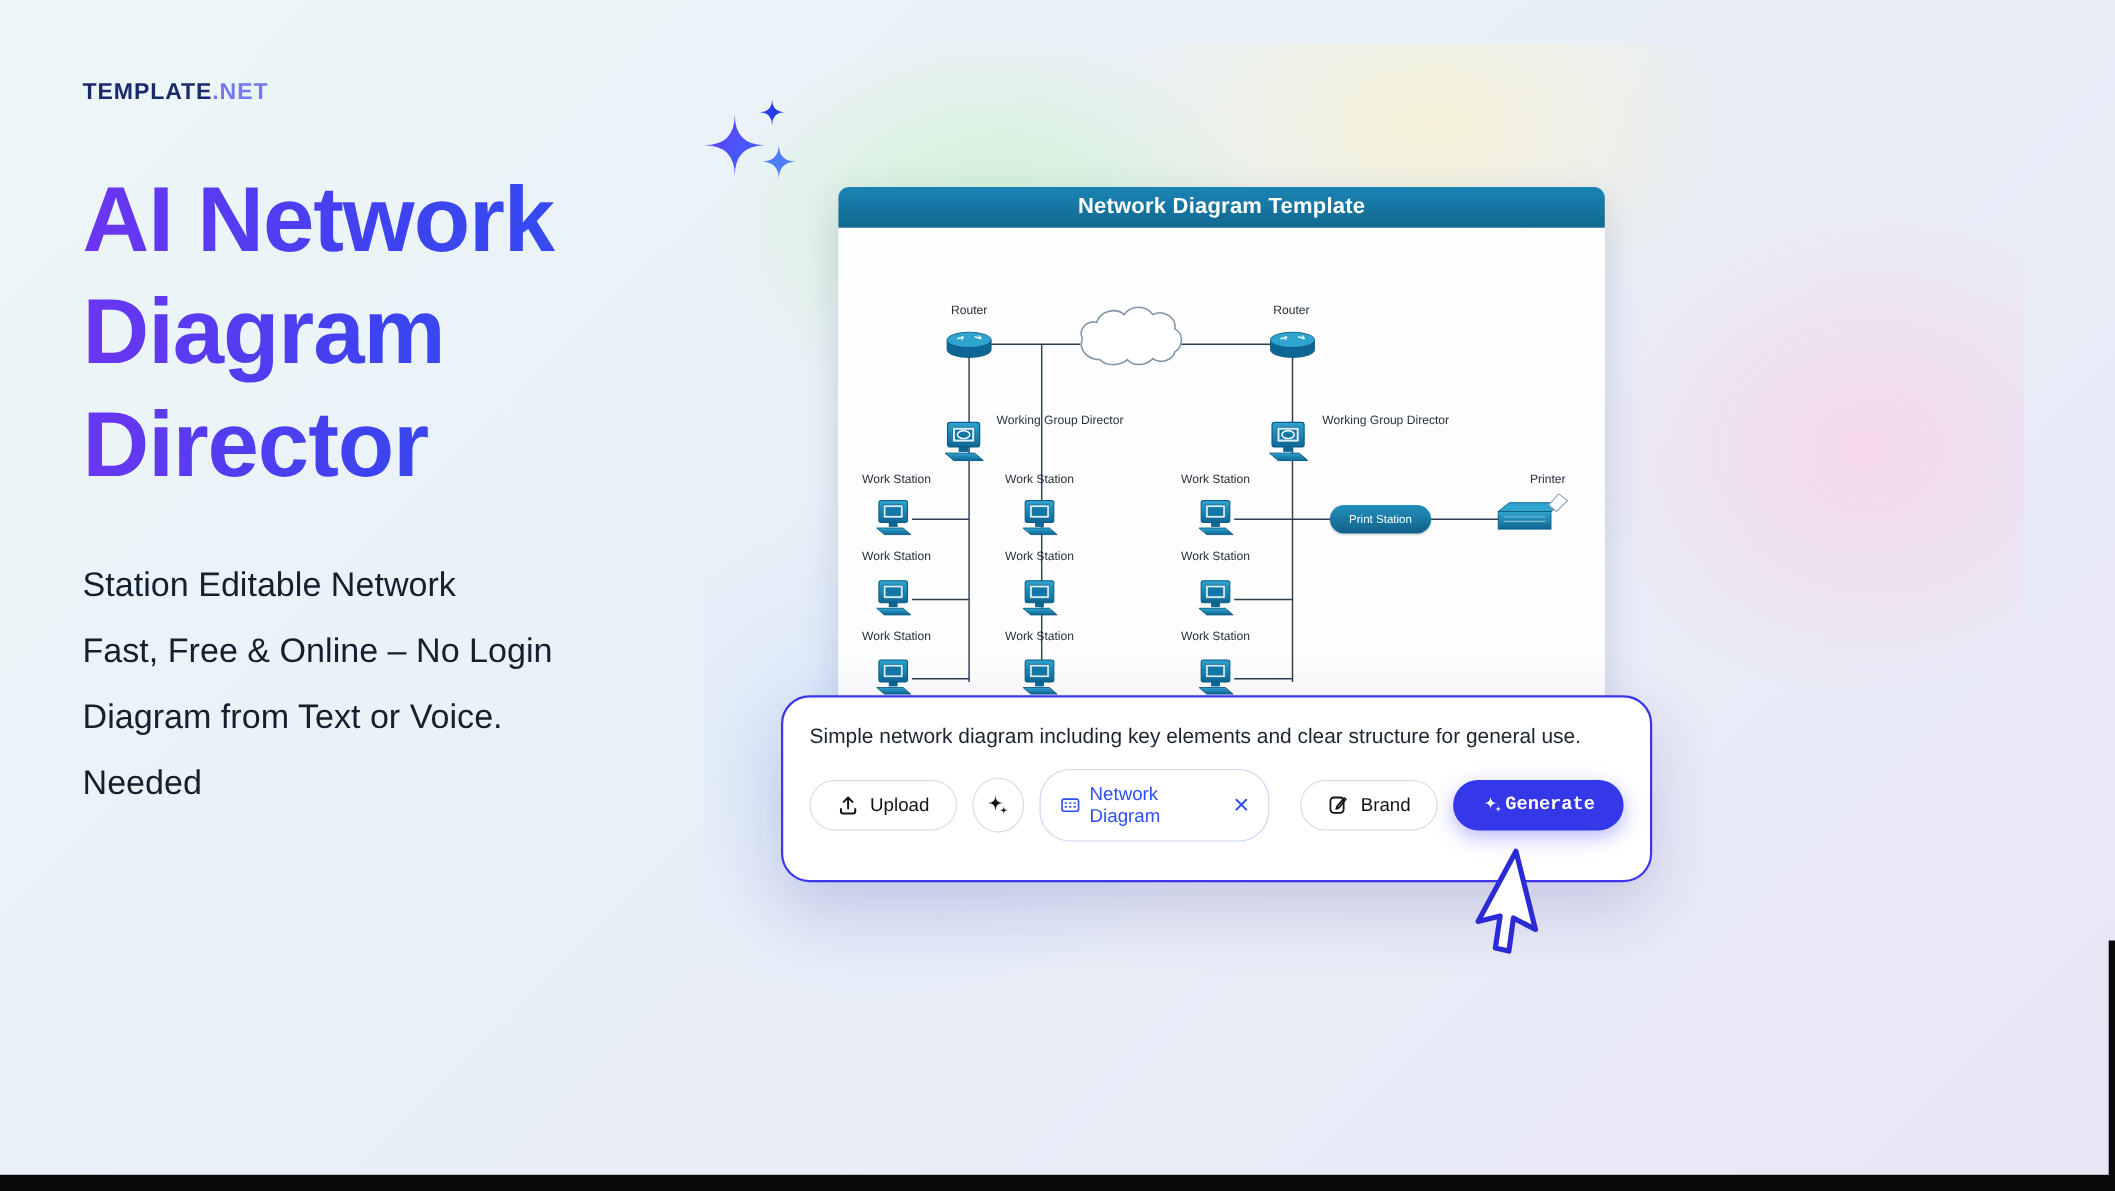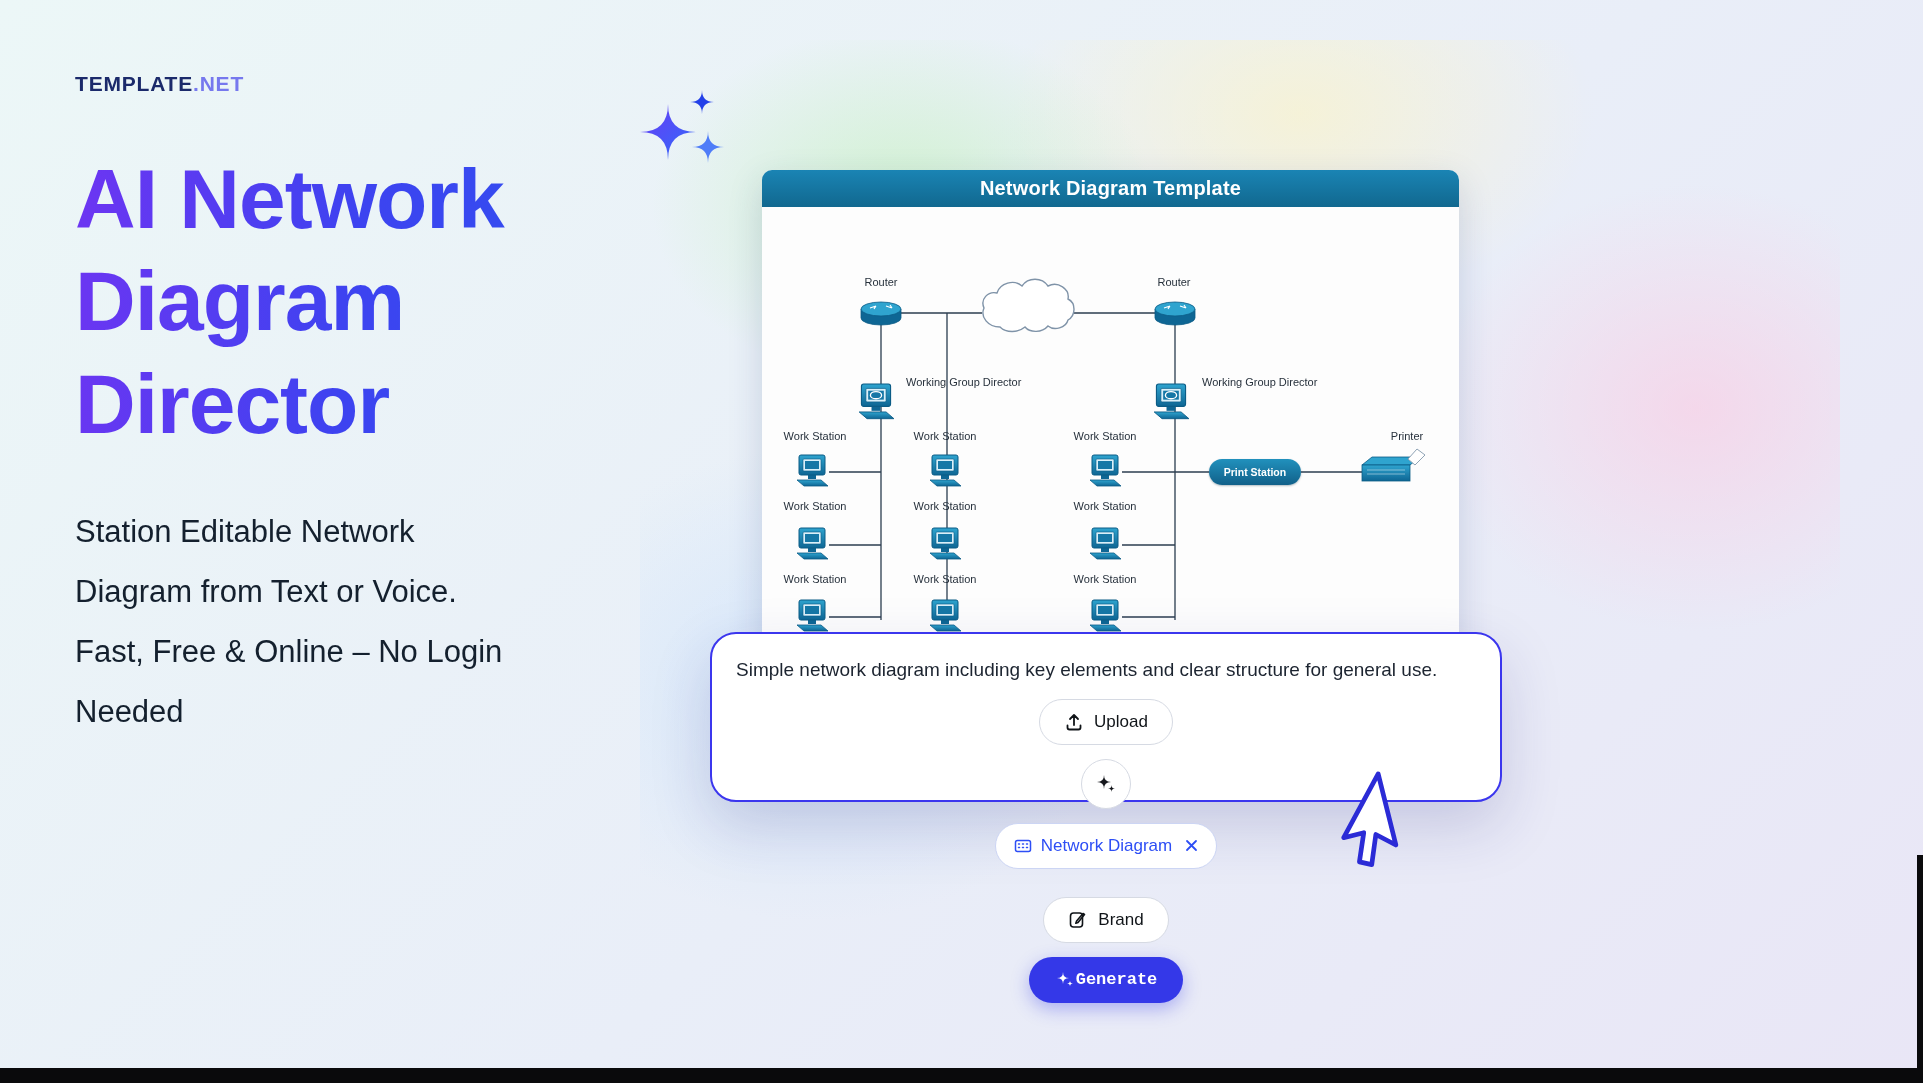--- a/index.html
+++ b/index.html
@@ -50,32 +50,32 @@
   .diagram-area svg { position:absolute; left:0; top:0; }
   .dlabel {
     position:absolute; font-size:11px; color:#27313c; white-space:nowrap;
     transform:translateX(-50%);
   }
   .dlabel.la { transform:none; }
   .print-pill {
     position:absolute; left:447px; top:252px; width:92px; height:26px;
     border-radius:13px; background:linear-gradient(180deg,#2191bd,#116089);
     display:flex; align-items:center; justify-content:center;
-    color:#fff; font-size:10.5px; font-weight:700;
+    color:#fff; font-size:10.5px; font-weight:400;
     box-shadow:0 1px 2px rgba(0,40,60,0.3);
   }
   
   .prompt-card {
     position:absolute; left:710px; top:632px; width:792px; height:170px; z-index:6;
     background:#ffffff; border:2px solid #3b36ee; border-radius:26px;
     box-shadow:0 24px 60px rgba(40,40,130,0.18);
     padding:22px 24px 18px 24px;
   }
   .prompt-text { font-size:19px; color:#1c2430; line-height:1.5; width:740px; cursor:text; }
-  .controls { display:flex; align-items:center; margin-top:14px; gap:14px;flex-direction:column; }
+  .controls { display:flex; align-items:center; margin-top:14px; gap:14px; }
   .pill-btn {
     display:inline-flex; align-items:center; gap:10px;
     border:1.5px solid #d6dae3; border-radius:28px; background:#fff;
     padding:12px 24px; font-size:17px; font-weight:500; color:#101418;
     font-family:"Liberation Sans", sans-serif; cursor:pointer;
   }
   .circle-btn {
     width:50px; height:50px; border-radius:50%; border:1.5px solid #d6dae3;
     background:#fff; display:flex; align-items:center; justify-content:center; cursor:pointer;
   }
@@ -107,22 +107,22 @@
   <span class="b">TEMPLATE</span><span class="l">.NET</span>
 </div>
 
 <h1 class="hero-title">
   <div>AI Network</div>
   <div>Diagram</div>
   <div>Director</div>
 </h1>
 <div class="hero-sub">
   <div>Station Editable Network</div>
+  <div>Fast, Free &amp; Online – No Login</div>
   <div>Diagram from Text or Voice.</div>
-  <div>Fast, Free &amp; Online – No Login</div>
   <div>Needed</div>
 </div>
 
 <div class="sparkles">
   <svg width="92" height="84" viewBox="0 0 92 84">
     <defs>
       <linearGradient id="sg" x1="0" y1="0" x2="1" y2="1">
         <stop offset="0" stop-color="#6a3bf5"></stop>
           <stop offset="1" stop-color="#2f6bfa"></stop>
       </linearGradient>

